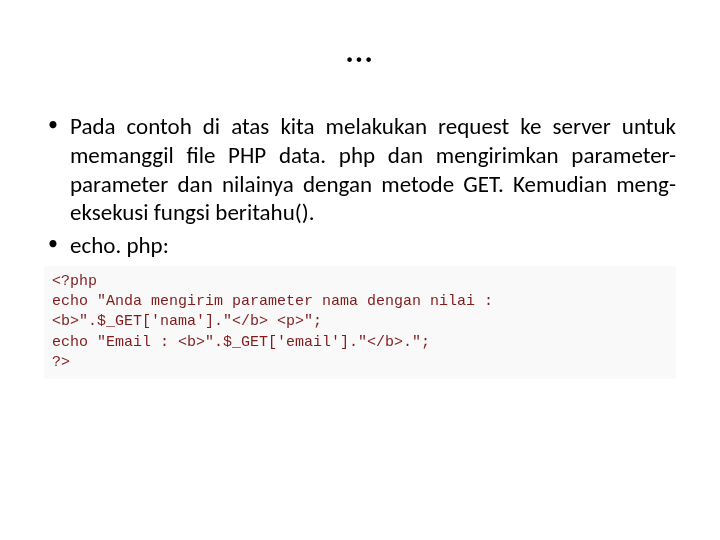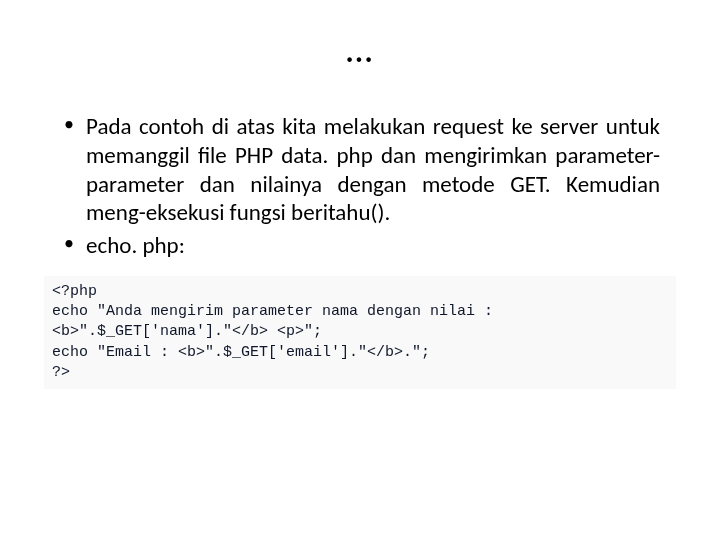--- a/index.html
+++ b/index.html
@@ -22,21 +22,21 @@
     text-align: center;
     font-size: 38px;
     font-weight: 400;
     margin-top: 6px;
     margin-bottom: 40px;
     letter-spacing: 2px;
   }
   .bullets {
     list-style: none;
     padding: 0;
-    margin: 16px;
+    margin: 0;
   }
   .bullets > li {
     position: relative;
     padding-left: 26px;
     font-size: 23px;
     line-height: 1.25;
     text-align: justify;
     text-justify: inter-word;
     margin-bottom: 4px;
   }
@@ -48,21 +48,21 @@
     font-size: 20px;
   }
   .code-block {
     margin-top: 6px;
     margin-left: 0px;
     background: #f9f9f9;
     padding: 6px 8px;
     font-family: Consolas, "Courier New", monospace;
     font-size: 15px;
     line-height: 1.35;
-    color: #0f172a;
+    color: #7f1d1d;
     white-space: pre;
   }
 </style>
 </head>
 <body>
 
 <div class="slide">
 
   <div class="title">…</div>
 

